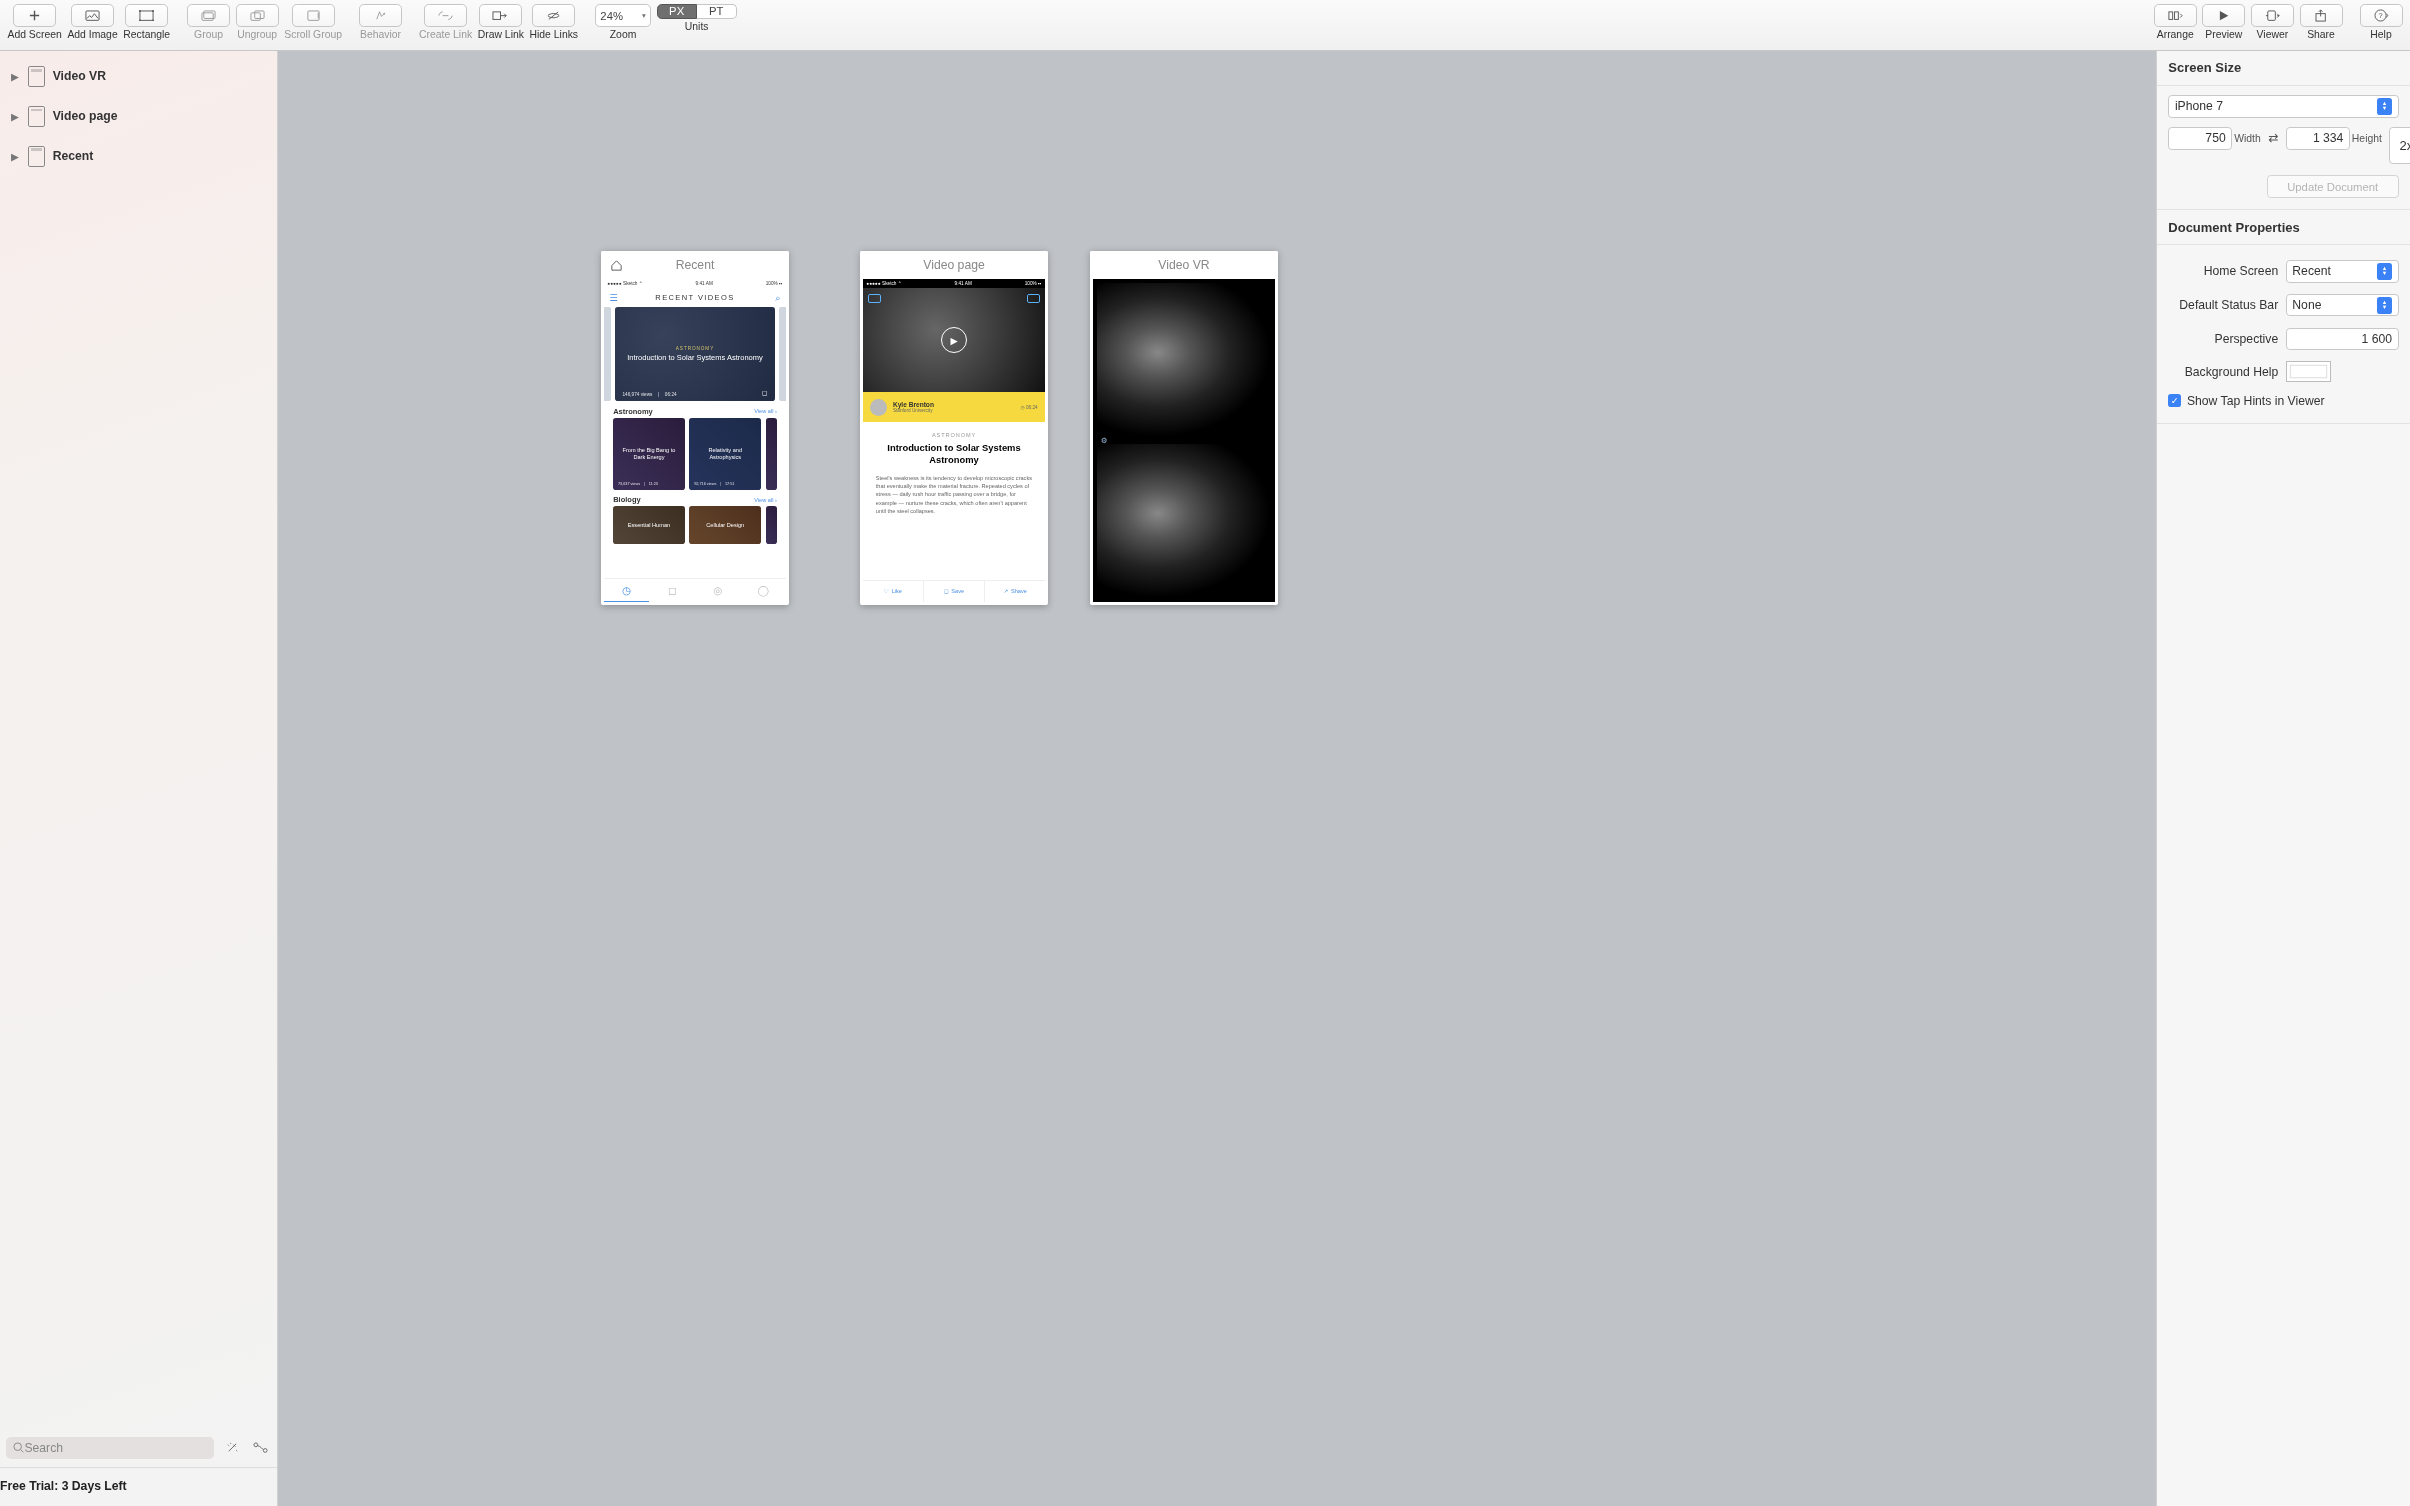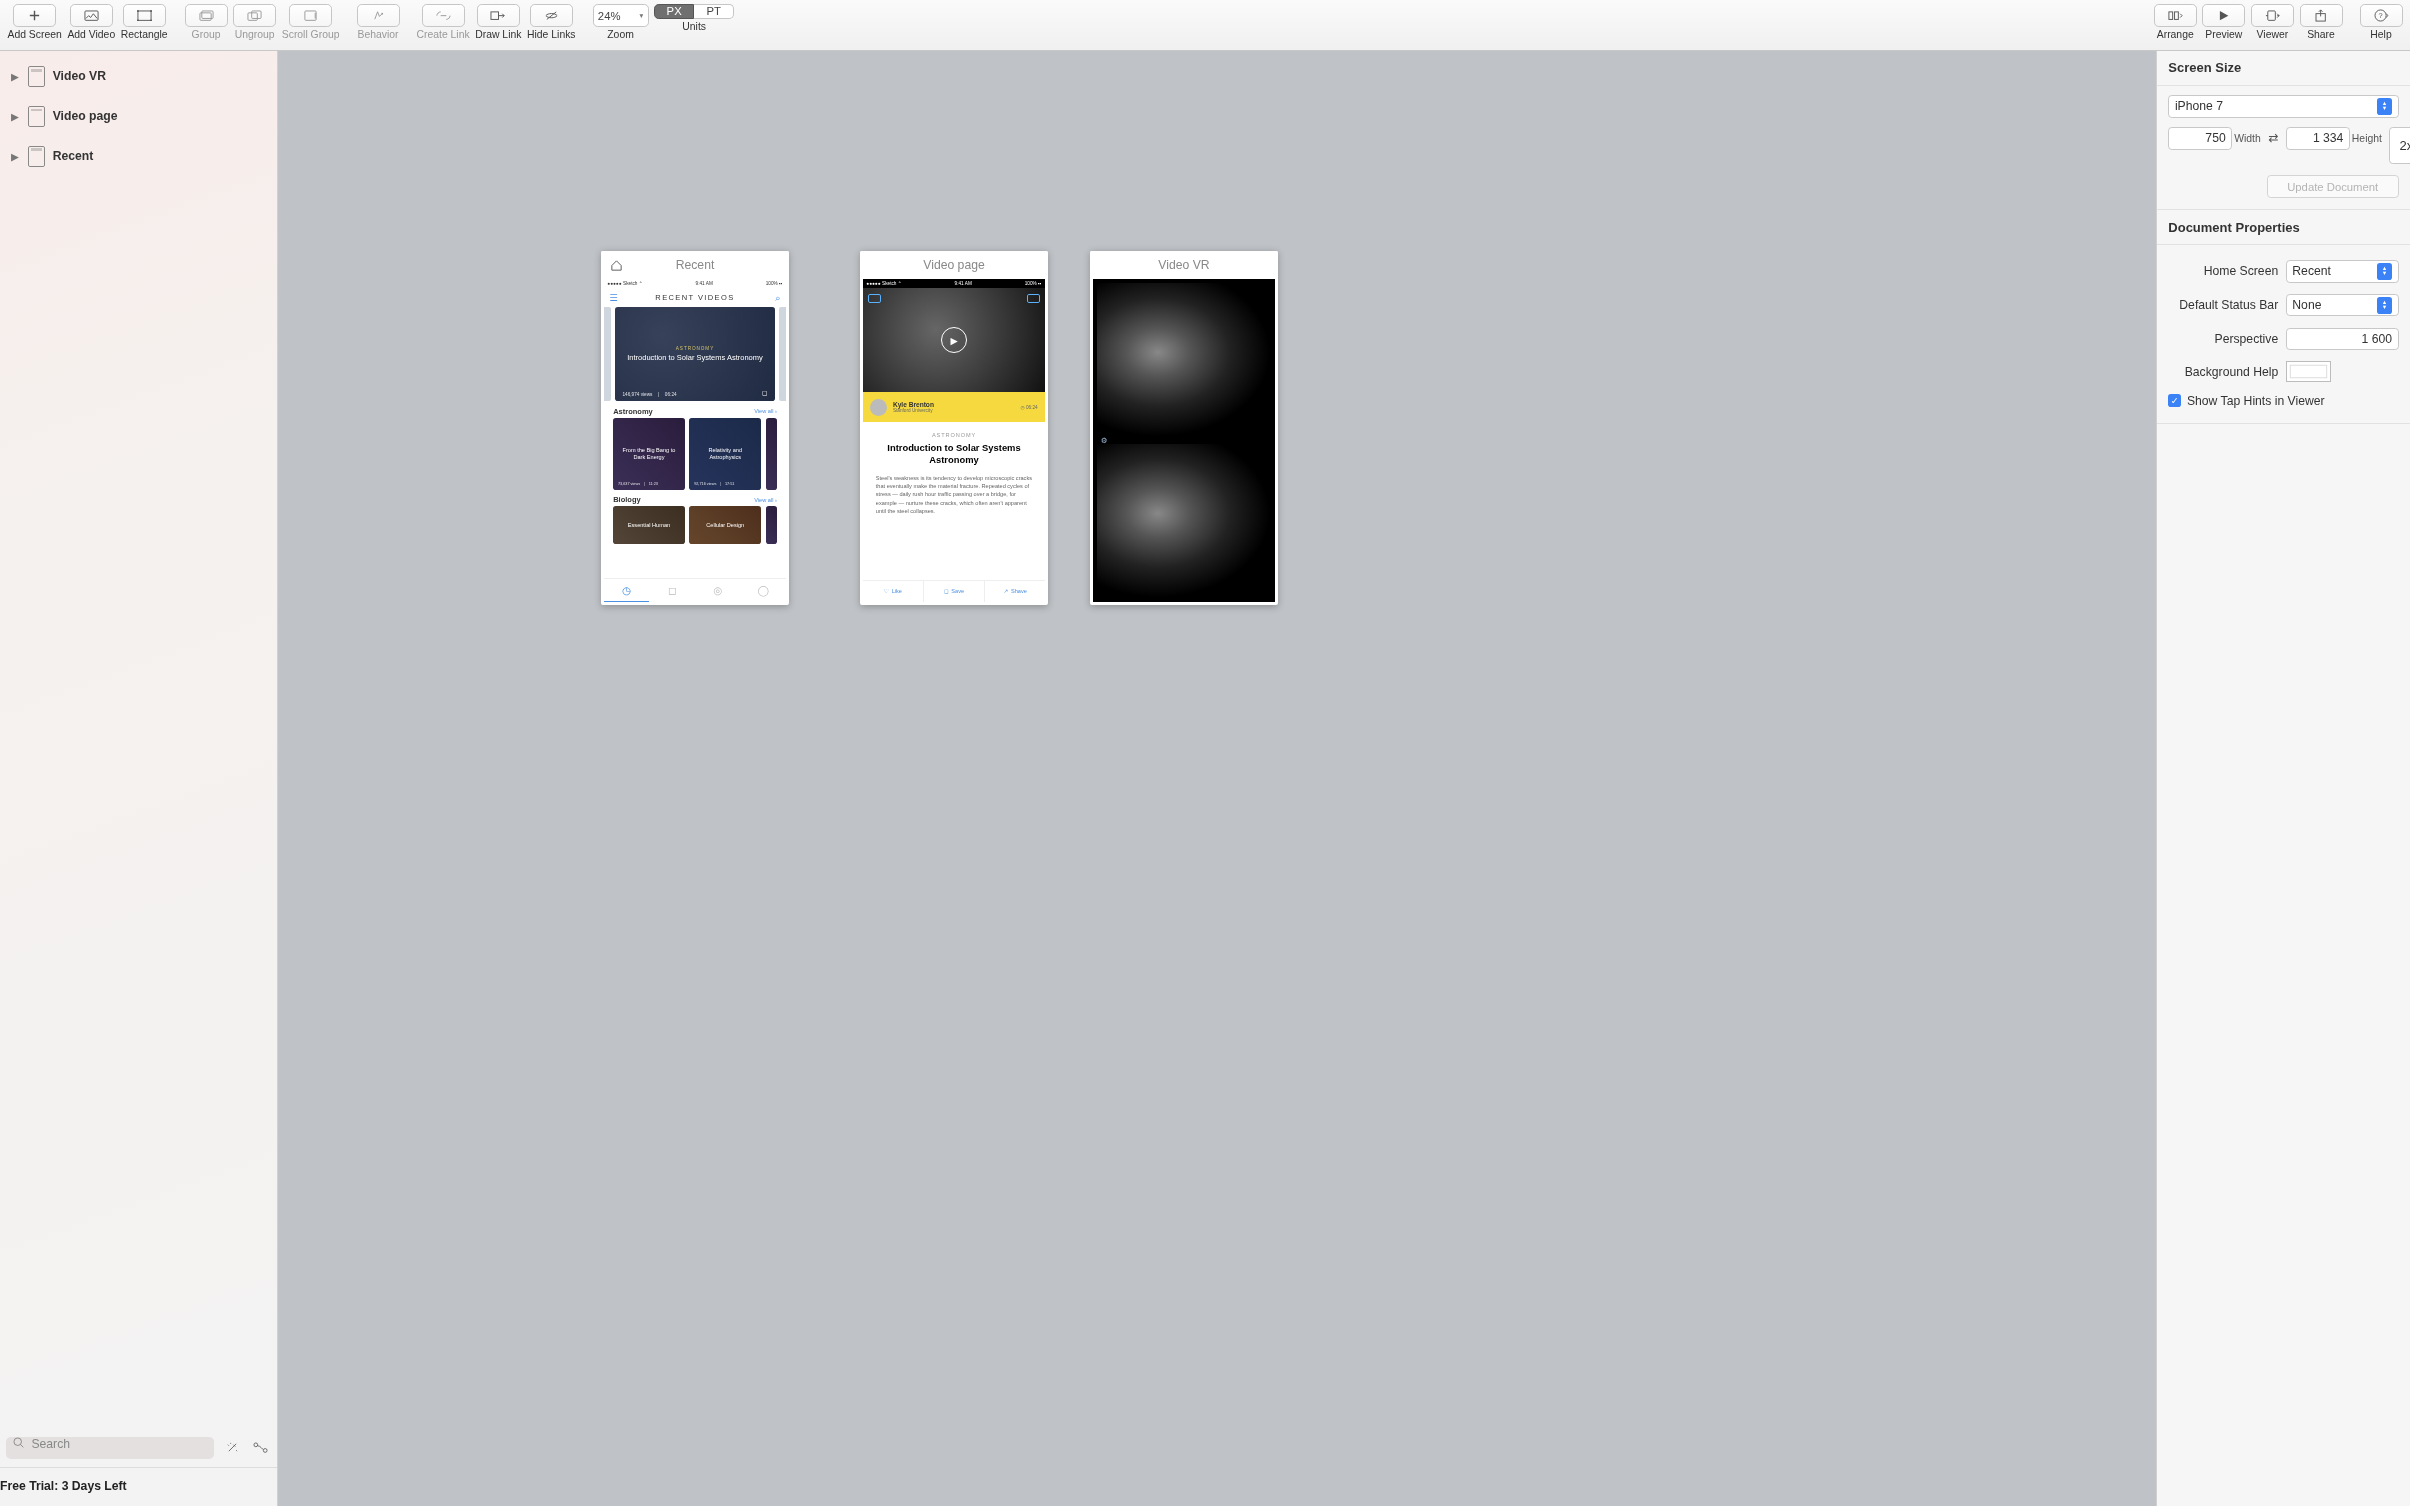--- a/index.html
+++ b/index.html
@@ -23,21 +23,21 @@
 
 
 .main { flex: 1; display: flex; overflow: hidden; }
 .sidebar { width: 278px; background: linear-gradient(160deg,#f8ecea 0%,#f5f1ee 30%,#f3f3f3 100%); border-right: 0.9px solid #d0d0d0; display: flex; flex-direction: column; }
 .layer-list { flex: 1; padding-top: 5.6px; }
 .layer-item { display: flex; align-items: center; gap: 7.5px; padding: 9.4px 11.3px; font-size: 12.2px; font-weight: 600; color: #333; }
 .layer-item .chev { width: 9.4px; color: #777; font-size: 9.4px; }
 .layer-item .scr-icon { width: 17px; height: 21px; border: 1.4px solid #888; border-radius: 1.9px; position: relative; }
 .layer-item .scr-icon::before { content:""; position:absolute; top:1.9px; left:1.9px; right:1.9px; height:2.8px; background:#888; opacity:.4; }
 .sidebar-bottom { padding: 7.5px 5.6px; display: flex; align-items: center; gap: 7.5px; }
-.search-field { flex: 1; height: 22.6px; border-radius: 5px; background: #e3e0df; display: flex; gap: 7px; padding: 0 7.5px; color: #888; font-size: 12.2px; }
+.search-field { flex: 1; height: 22.6px; border-radius: 5px; background: #e3e0df; display: flex; align-items: center; gap: 0; padding: 0 7.5px; color: #888; font-size: 12.2px; }
 .sb-icon-btn { width: 21px; height: 21px; display:flex; align-items:center; justify-content:center; color:#666; }
 .trial-bar { text-align: left; font-size: 12.2px; font-weight: 600; padding: 11.3px 0 13px 0; color: #222; border-top: 0.9px solid #ddd; }
 
 
 .canvas { flex: 1; background: #bfc2c6; position: relative; overflow: hidden; }
 .artboard { position: absolute; background: #fff; border-radius: 1.9px; box-shadow: 0 1.9px 7.5px rgba(0,0,0,.25); overflow: hidden; }
 .ab-title { position: absolute; top: 0; left: 0; right: 0; height: 28px; display: flex; align-items: center; justify-content: center; font-size: 12.2px; color: #888; background: #fff; }
 .ab-title .home-ic { position: absolute; left: 9.4px; color: #555; }
 .ab-content { position: absolute; top: 28px; left: 2.8px; right: 2.8px; bottom: 2.8px; background: #fff; overflow: hidden; }
 
@@ -134,21 +134,21 @@
         </div>
       <div class="tb-label">Add Screen</div>
     </div>
     <div class="tool-btn">
       <div class="tb-icon">
           <svg width="15" height="11.3" viewBox="0 0 16 12">
             <rect x="1" y="1" width="14" height="10" rx="1" stroke="#555" fill="none"></rect>
             <path d="M2 9l3-3 2 2 3-4 4 5" stroke="#555" fill="none"></path>
           </svg>
         </div>
-      <div class="tb-label">Add Video</div>
+      <div class="tb-label">Add Image</div>
     </div>
     <div class="tool-btn">
       <div class="tb-icon">
           <svg width="15" height="11.3" viewBox="0 0 16 12">
             <rect x="1" y="1" width="14" height="10" stroke="#555" fill="none"></rect>
             <circle cx="1" cy="1" r="1" fill="#555"></circle>
             <circle cx="15" cy="1" r="1" fill="#555"></circle>
             <circle cx="1" cy="11" r="1" fill="#555"></circle>
             <circle cx="15" cy="11" r="1" fill="#555"></circle>
           </svg>

